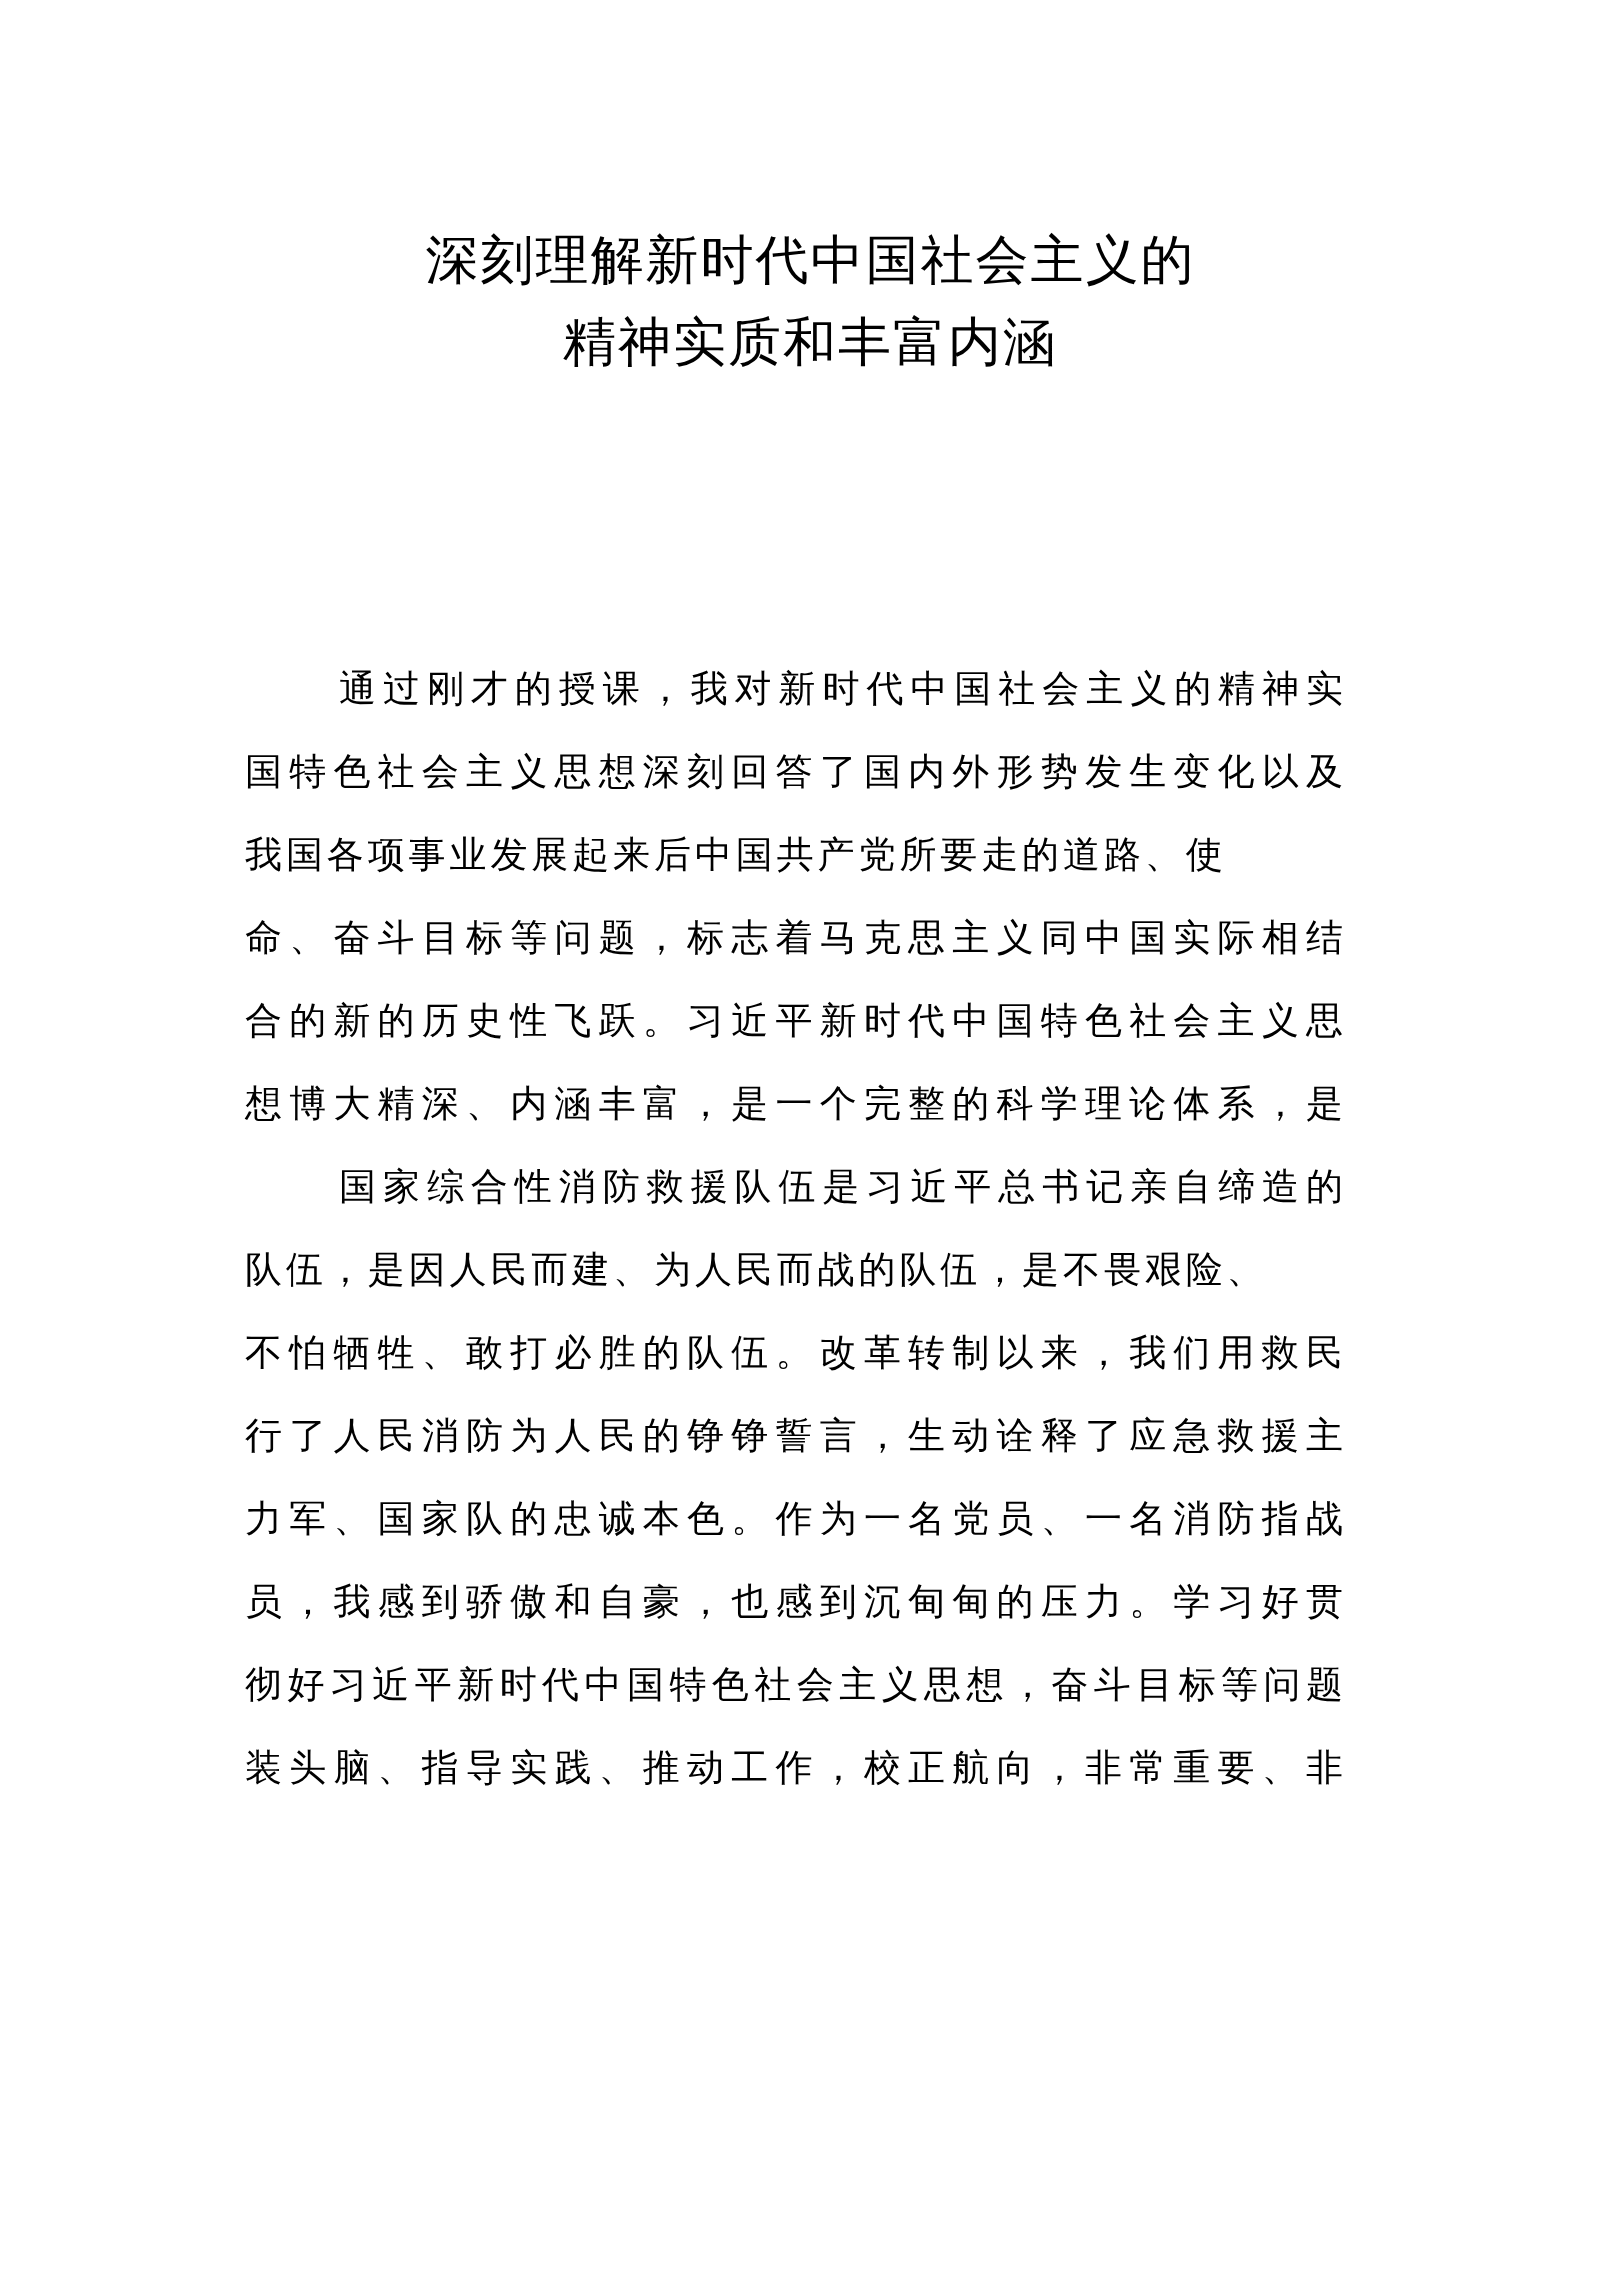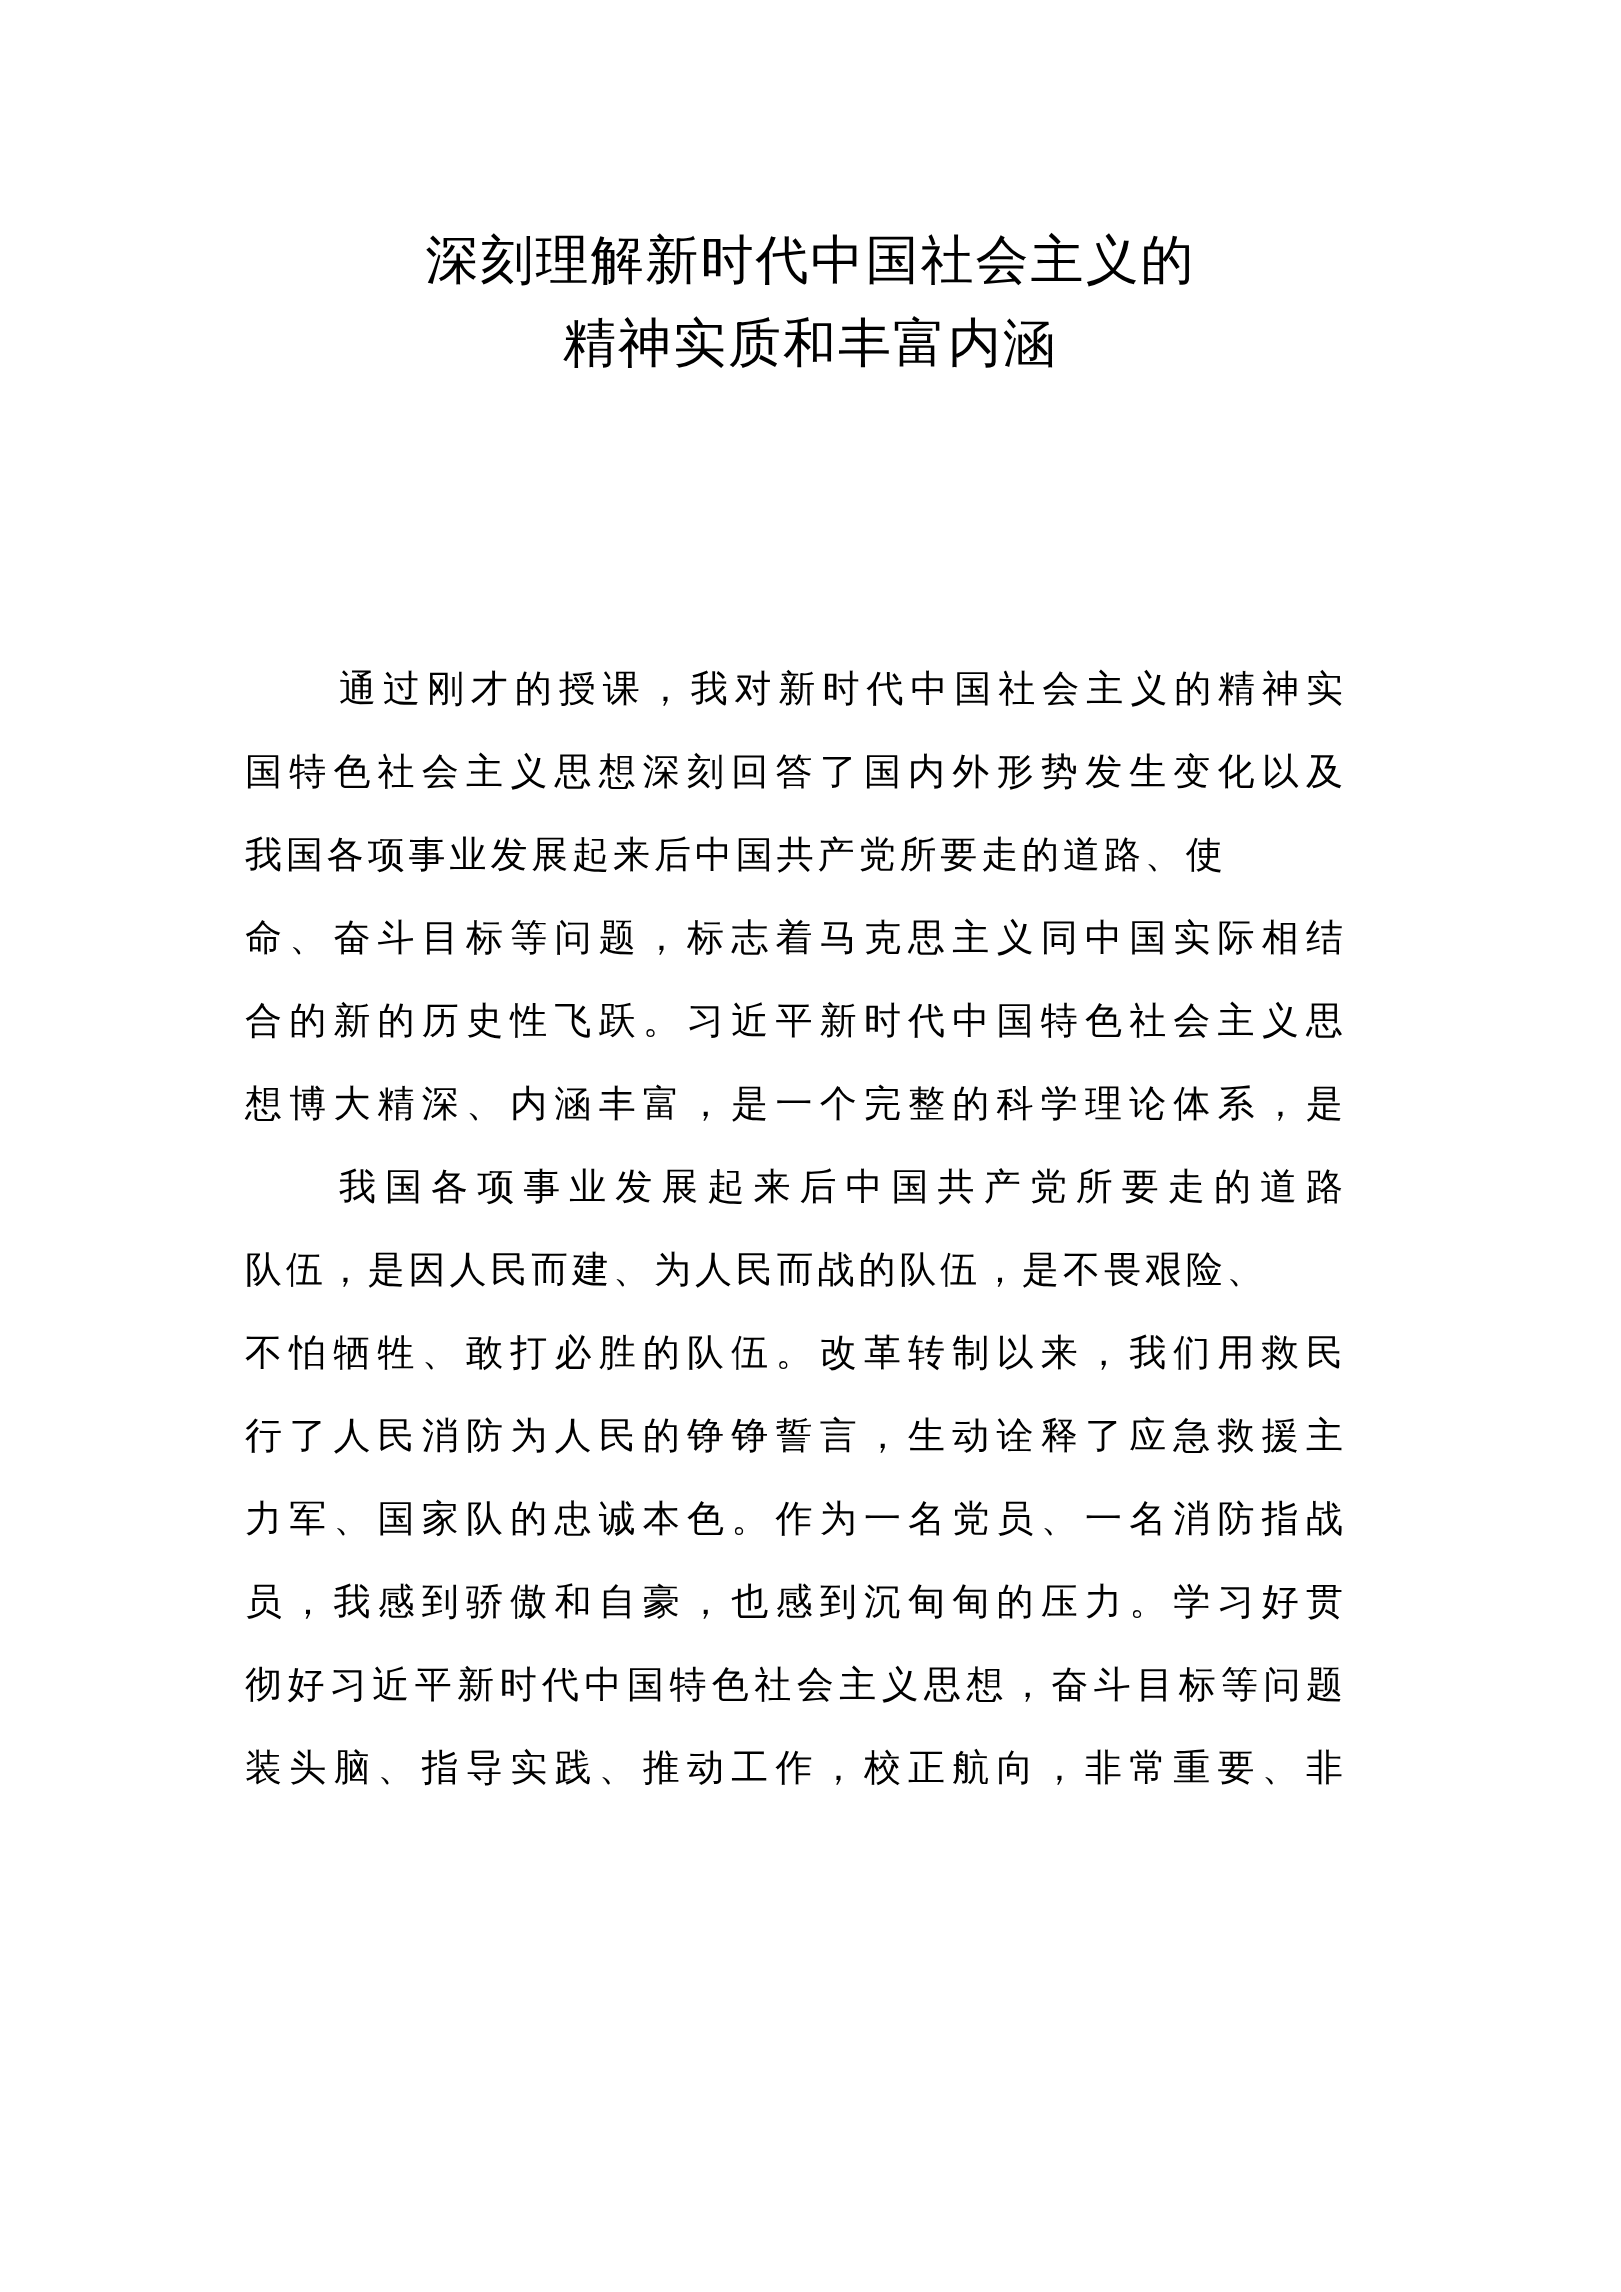--- a/index.html
+++ b/index.html
@@ -26,21 +26,21 @@
     position: absolute;
     left: 0;
     width: 1621px;
     text-align: center;
     font-size: 53px;
     line-height: 83px;
     letter-spacing: 2px;
     white-space: nowrap;
   }
   .title-1 { top: 218px; }
-  .title-2 { top: 301px; }
+  .title-2 { top: 301px; font-family: Liberation Serif, serif; }
   .body {
     position: absolute;
     left: 245px;
     top: 647px;
     width: 1098px;
   }
   .line {
     height: 83px;
     line-height: 83px;
     font-size: 37px;
@@ -72,21 +72,21 @@
     <div>
       <div class="line full indent">通过刚才的授课，我对新时代中国社会主义的精神实</div>
       <div class="line full">国特色社会主义思想深刻回答了国内外形势发生变化以及</div>
       <div class="line short">我国各项事业发展起来后中国共产党所要走的道路、使</div>
       <div class="line full">命、奋斗目标等问题，标志着马克思主义同中国实际相结</div>
       <div class="line full">合的新的历史性飞跃。习近平新时代中国特色社会主义思</div>
       <div class="line full">想博大精深、内涵丰富，是一个完整的科学理论体系，是</div>
     </div>
 
     <div>
-      <div class="line full indent">我国各项事业发展起来后中国共产党所要走的道路</div>
+      <div class="line full indent">国家综合性消防救援队伍是习近平总书记亲自缔造的</div>
       <div class="line short">队伍，是因人民而建、为人民而战的队伍，是不畏艰险、</div>
       <div class="line full">不怕牺牲、敢打必胜的队伍。改革转制以来，我们用救民</div>
       <div class="line full">行了人民消防为人民的铮铮誓言，生动诠释了应急救援主</div>
       <div class="line full">力军、国家队的忠诚本色。作为一名党员、一名消防指战</div>
       <div class="line full">员，我感到骄傲和自豪，也感到沉甸甸的压力。学习好贯</div>
       <div class="line full">彻好习近平新时代中国特色社会主义思想，奋斗目标等问题</div>
       <div class="line full">装头脑、指导实践、推动工作，校正航向，非常重要、非</div>
     </div>
 
   </div>

